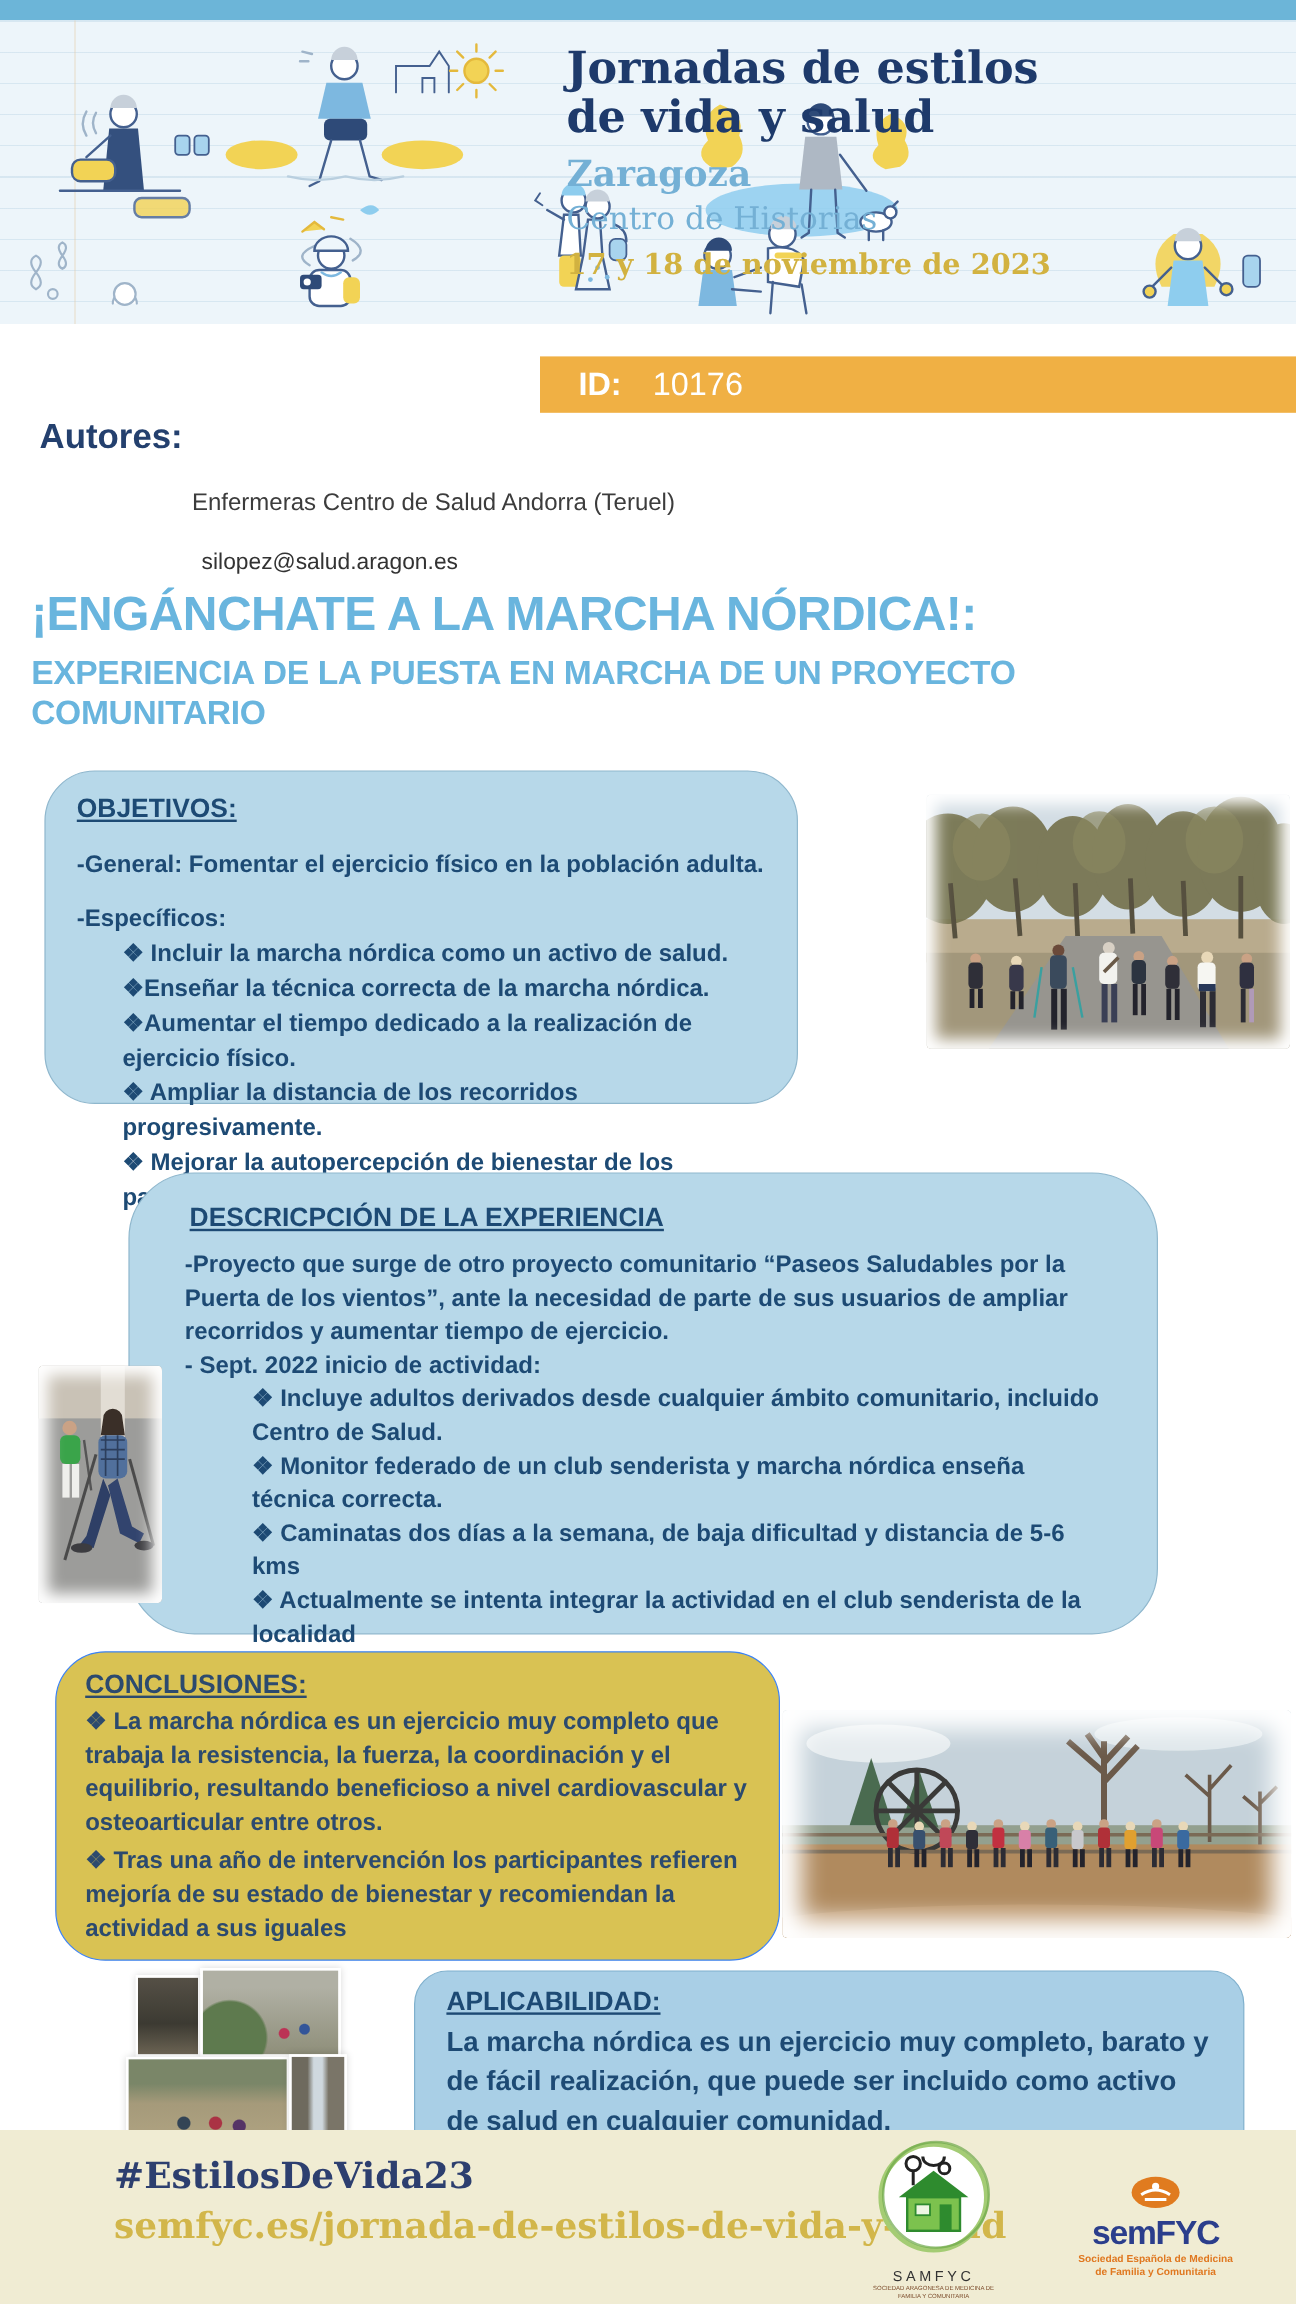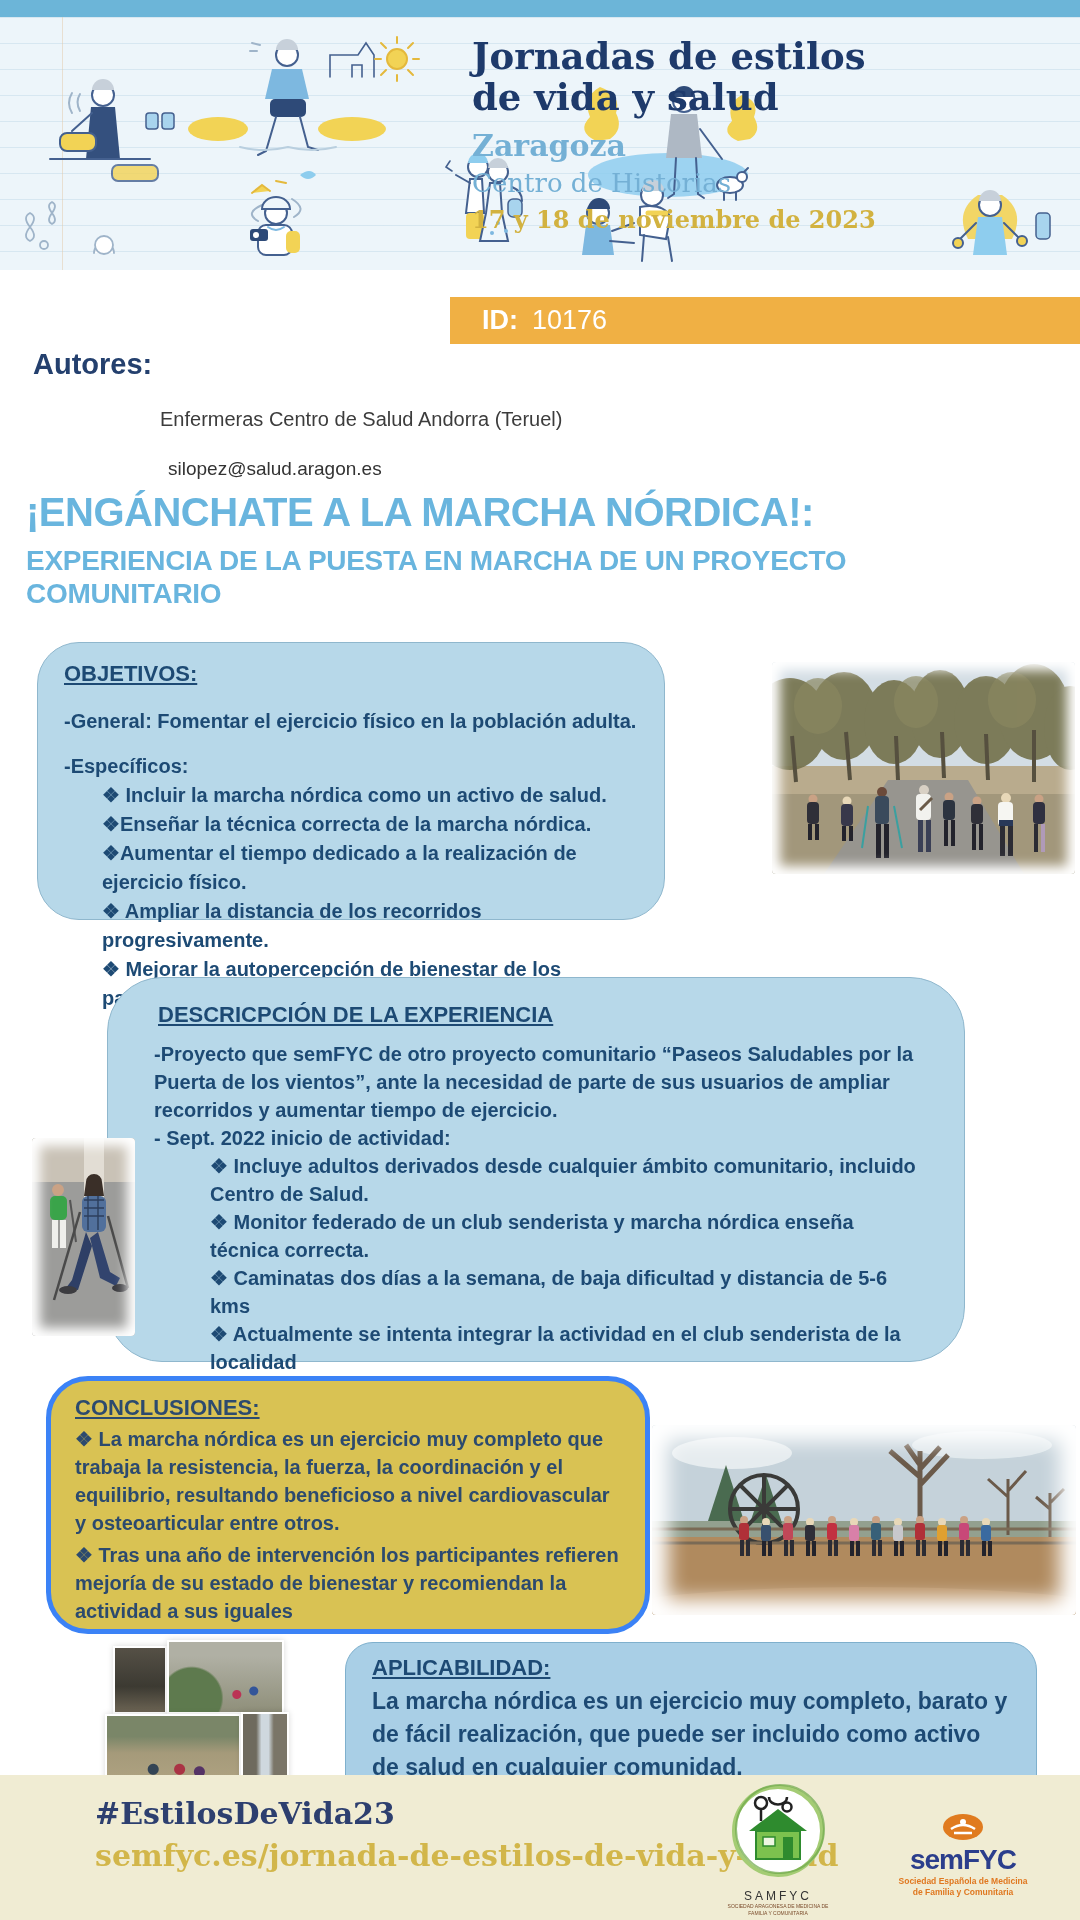--- a/index.html
+++ b/index.html
@@ -20,38 +20,38 @@
       font-family:"DejaVu Serif",serif;font-weight:bold;font-size:30px;}
   .hvenue{position:absolute;left:472px;top:168px;color:#74b0d5;
       font-family:"DejaVu Serif",serif;font-size:26px;}
   .hdates{position:absolute;left:472px;top:205px;color:#d2b240;
       font-family:"DejaVu Serif",serif;font-weight:bold;font-size:24px;}
 
   
   .idbar{position:absolute;left:450px;top:297px;width:630px;height:47px;background:#f0b044;
       color:#fff;font-size:27px;display:flex;align-items:center;}
   .idbar .idlabel{font-weight:bold;margin-left:32px;}
-  .idbar .idvalue{margin-left:14px;}
+  .idbar .idvalue{margin-left:26px;}
   .autores-label{position:absolute;left:33px;top:348px;color:#24406e;font-weight:bold;font-size:29px;}
   .autores-names{position:absolute;left:160px;top:352px;width:880px;color:#3c3c3c;font-size:20px;line-height:1.15;}
   .autores-aff{position:absolute;left:160px;top:408px;width:880px;color:#3c3c3c;font-size:20px;}
   .autores-email{position:absolute;left:168px;top:458px;color:#333;font-size:19px;}
   .main-title{position:absolute;left:26px;top:490px;width:1040px;color:#69b5de;font-weight:bold;
       font-size:40px;letter-spacing:-.5px;}
   .sub-title{position:absolute;left:26px;top:544px;width:870px;color:#69b5de;font-weight:bold;
       font-size:28px;line-height:1.18;letter-spacing:-.3px;}
 
   
   .bluebox{position:absolute;background:#b7d8e9;border:1px solid #8fb7cd;color:#1d4a74;font-weight:bold;}
   .box-objetivos{left:37px;top:642px;width:628px;height:278px;border-radius:42px;padding:18px 26px;box-sizing:border-box;}
   .box-desc{left:107px;top:977px;width:858px;height:385px;border-radius:55px;padding:24px 38px 16px 46px;box-sizing:border-box;}
   .box-apl{left:345px;top:1642px;width:692px;height:170px;border-radius:28px;padding:12px 26px;box-sizing:border-box;
       background:#a9cfe6;border-color:#7fb0cd;}
   .yellowbox{position:absolute;left:46px;top:1376px;width:604px;height:258px;border-radius:42px;
-      background:#d9c253;border:5px solid #3b82f6;color:#2c4a6e;font-weight:bold;
+      background:#d9c253;border:1px solid #3b82f6;color:#2c4a6e;font-weight:bold;
       padding:14px 24px;box-sizing:border-box;}
   .boxheading{text-decoration:underline;font-size:22px;margin:0 0 4px 0;}
   .box-objetivos .line{font-size:20px;line-height:1.45;}
   .box-objetivos .gap{height:16px;}
   .box-objetivos .bullets div{margin-left:38px;font-size:20px;line-height:1.45;}
   .box-desc .boxheading{margin-left:4px;}
   .box-desc .para{font-size:20px;line-height:1.4;margin-top:12px;}
   .box-desc .para2{font-size:20px;line-height:1.4;}
   .box-desc .bullets div{margin-left:56px;font-size:20px;line-height:1.4;}
   .yellowbox .item{font-size:20px;line-height:1.4;margin-top:4px;}
@@ -328,21 +328,21 @@
             <rect x="-1" y="0" width="12" height="22" rx="4" fill="#2f3040"></rect>
             <rect x="0" y="22" width="4" height="28" fill="#2c2c34"></rect>
             <rect x="7" y="22" width="4" height="28" fill="#b09ab8"></rect>
           </g>
       </g>
     </svg>
   </div>
 
   <div class="bluebox box-desc">
     <div class="boxheading">DESCRICPCIÓN DE LA EXPERIENCIA</div>
-    <div class="para">-Proyecto que semFYC de otro proyecto comunitario “Paseos Saludables por la Puerta de los vientos”, ante la necesidad de parte de sus usuarios de ampliar recorridos y aumentar tiempo de ejercicio.</div>
+    <div class="para">-Proyecto que surge de otro proyecto comunitario “Paseos Saludables por la Puerta de los vientos”, ante la necesidad de parte de sus usuarios de ampliar recorridos y aumentar tiempo de ejercicio.</div>
     <div class="para2">-  Sept. 2022 inicio de actividad:</div>
     <div class="bullets">
       <div>❖ Incluye adultos derivados desde cualquier ámbito comunitario, incluido Centro de Salud.</div>
       <div>❖ Monitor federado de un club senderista y marcha nórdica enseña técnica correcta.</div>
       <div>❖ Caminatas dos días a la semana, de baja dificultad y distancia de 5-6 kms</div>
       <div>❖ Actualmente se intenta integrar la actividad en el club senderista de la localidad</div>
     </div>
   </div>
 
   <div class="photo ph2">

